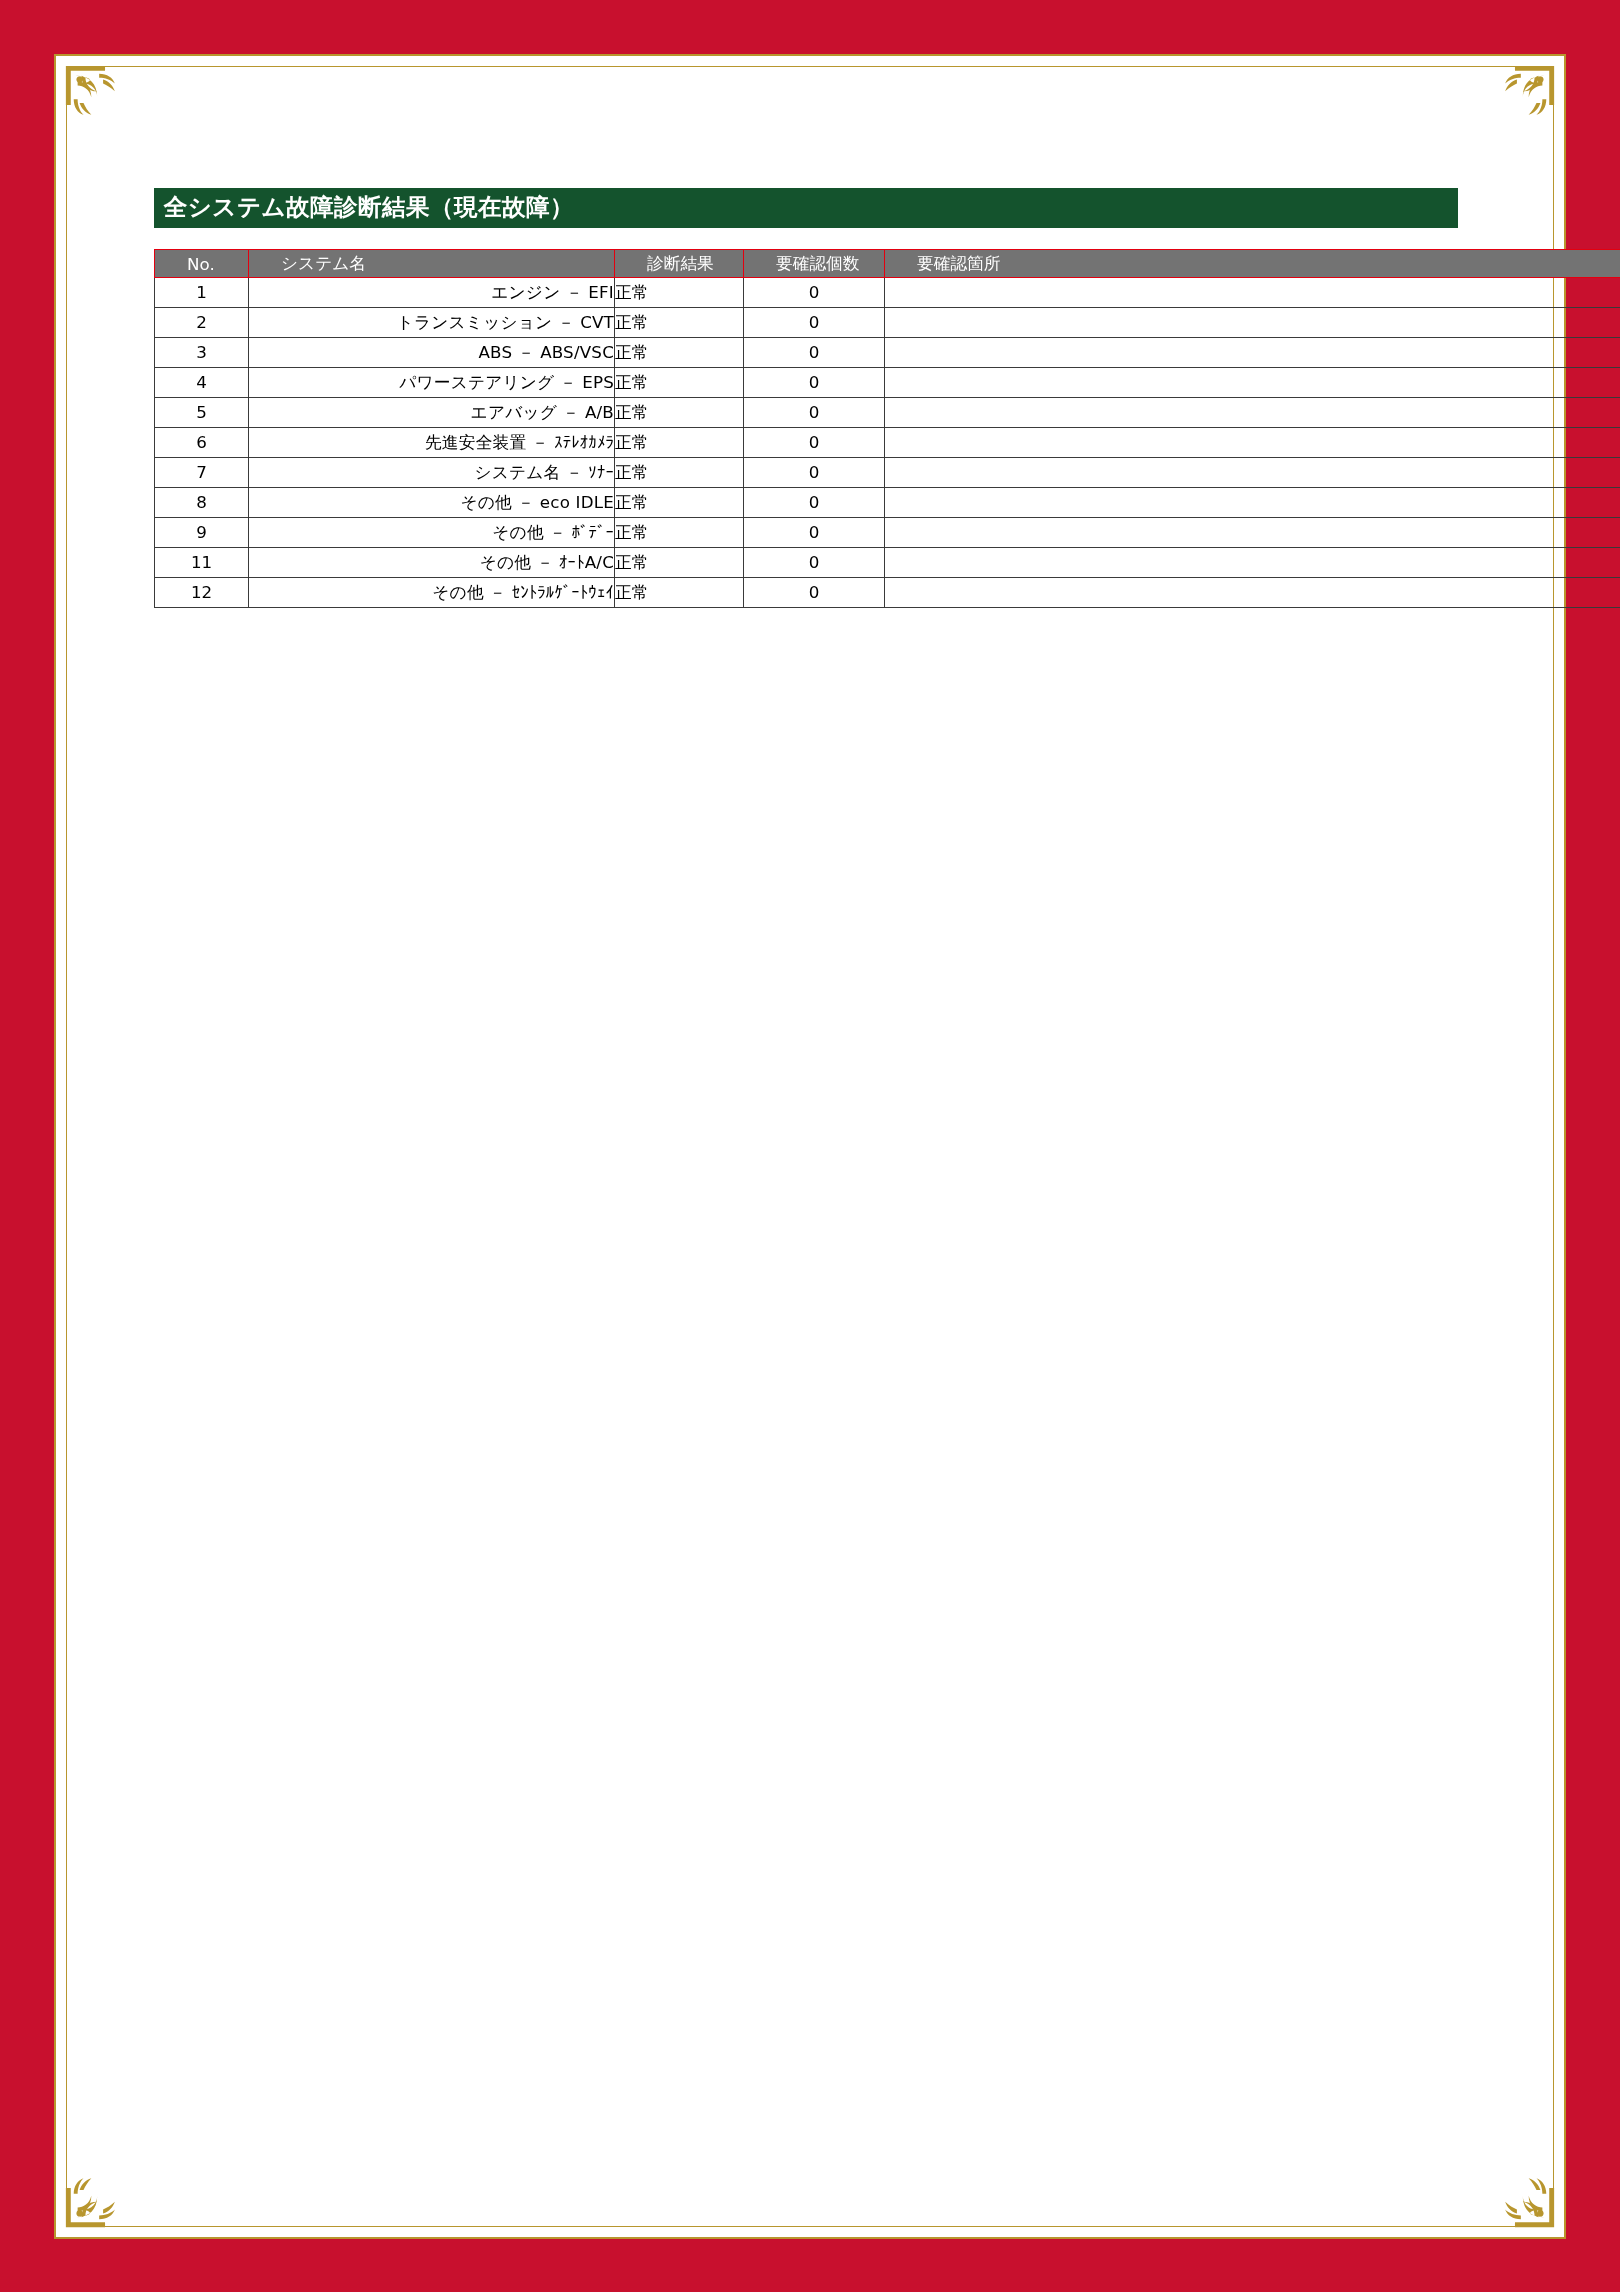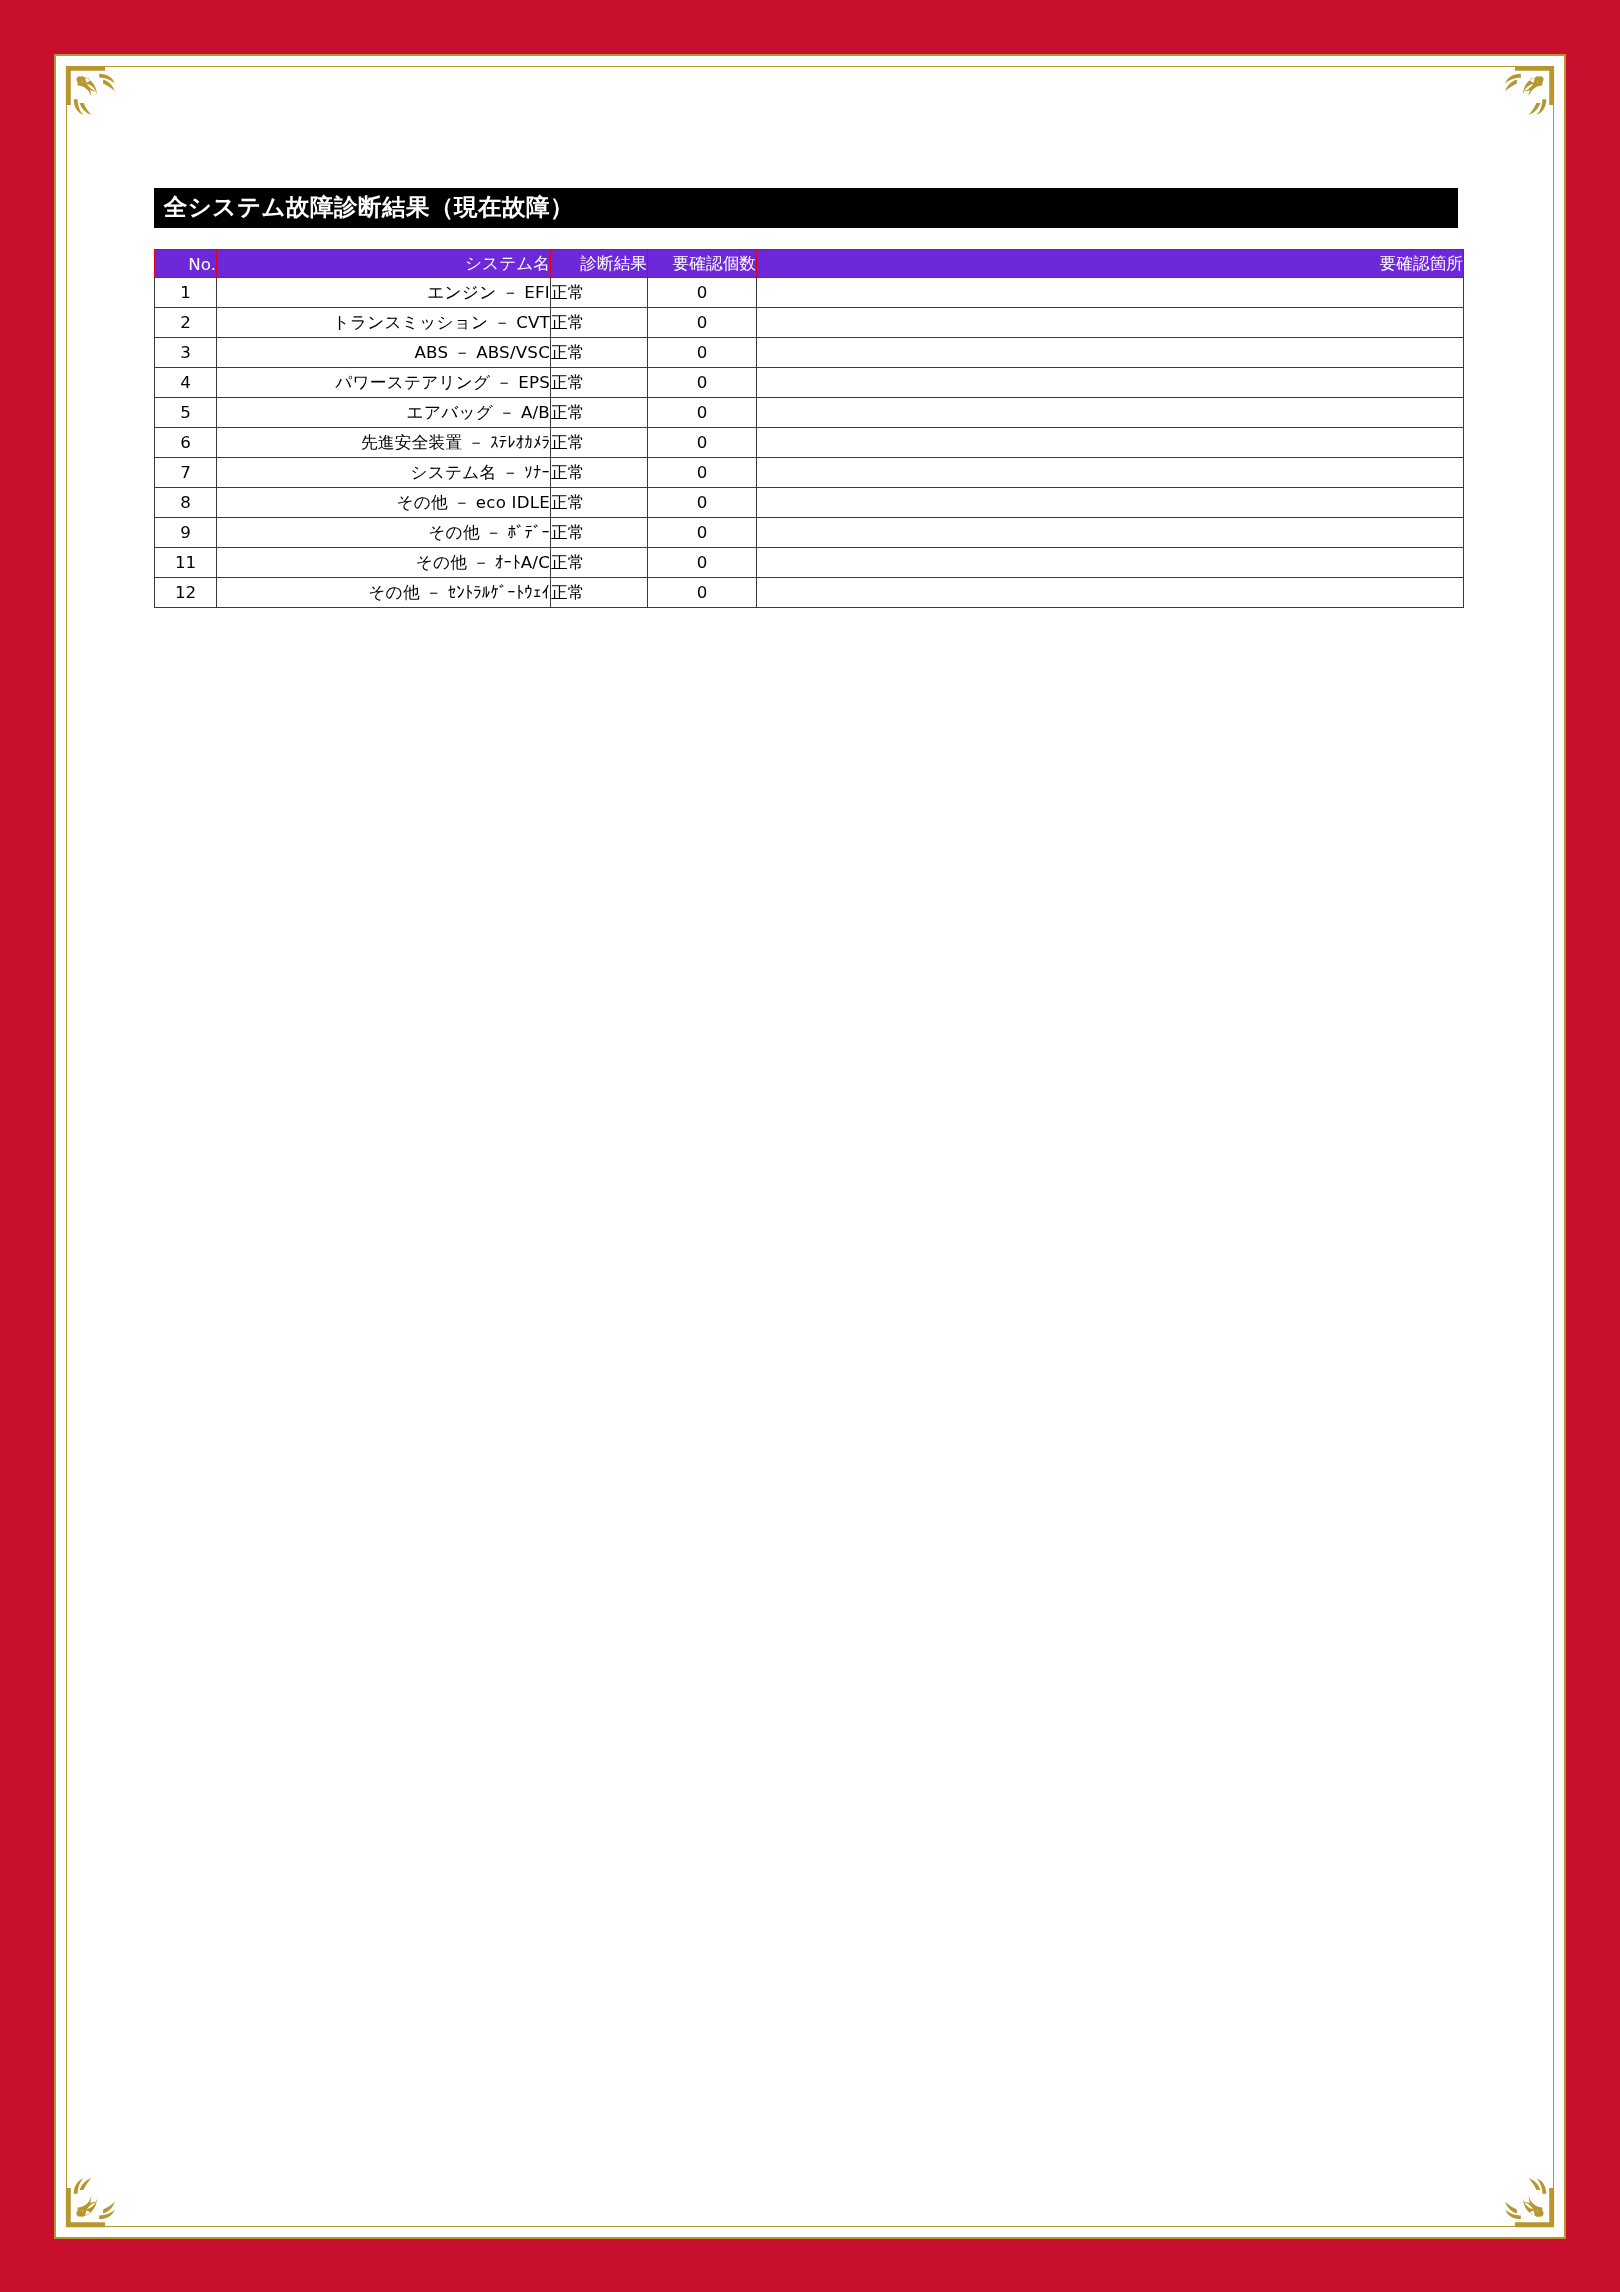--- a/index.html
+++ b/index.html
@@ -51,21 +51,21 @@
 
   
   .content {
     position: absolute;
     left: 98px;
     top: 132px;
     width: 1304px;
   }
 
   .section-title-bar {
-    background: #000000;
+    background: #14532d;
     color: #ffffff;
     font-size: 23.5px;
     font-weight: bold;
     letter-spacing: 0.5px;
     padding: 5.9px 9.8px 6.9px 9.8px;
     box-sizing: border-box;
     width: 1304px;
     line-height: 1.15;
     font-family: "DejaVu Sans", "Liberation Sans", sans-serif;
   }
@@ -80,27 +80,28 @@
   table.diag th,
   table.diag td {
     border: 1px solid #3a3a3a;
     padding: 0;
     height: 29px;
     font-size: 16.7px;
     font-weight: normal;
     color: #000000;
   }
   table.diag thead th {
-    background: #6d28d9;
+    background: #737373;
     color: #ffffff;
     font-size: 16.7px;
     font-weight: normal;
-    text-align: right;
+    text-align: left;
     height: 26.5px;
     border: 1px solid #e3000f;
+    padding-left: 32px;
   }
   thead th.col-no    { width: 61px; }
   thead th.col-sys   { width: 333px; }
   thead th.col-res   { width: 96px; }
   thead th.col-cnt   { width: 108px; }
   thead th.col-place { width: 706px; }
 
   td.c-no    { text-align: center; }
   td.c-sys   { text-align: right; padding-left: 13.7px; letter-spacing: 0.2px; }
   td.c-res   { }

